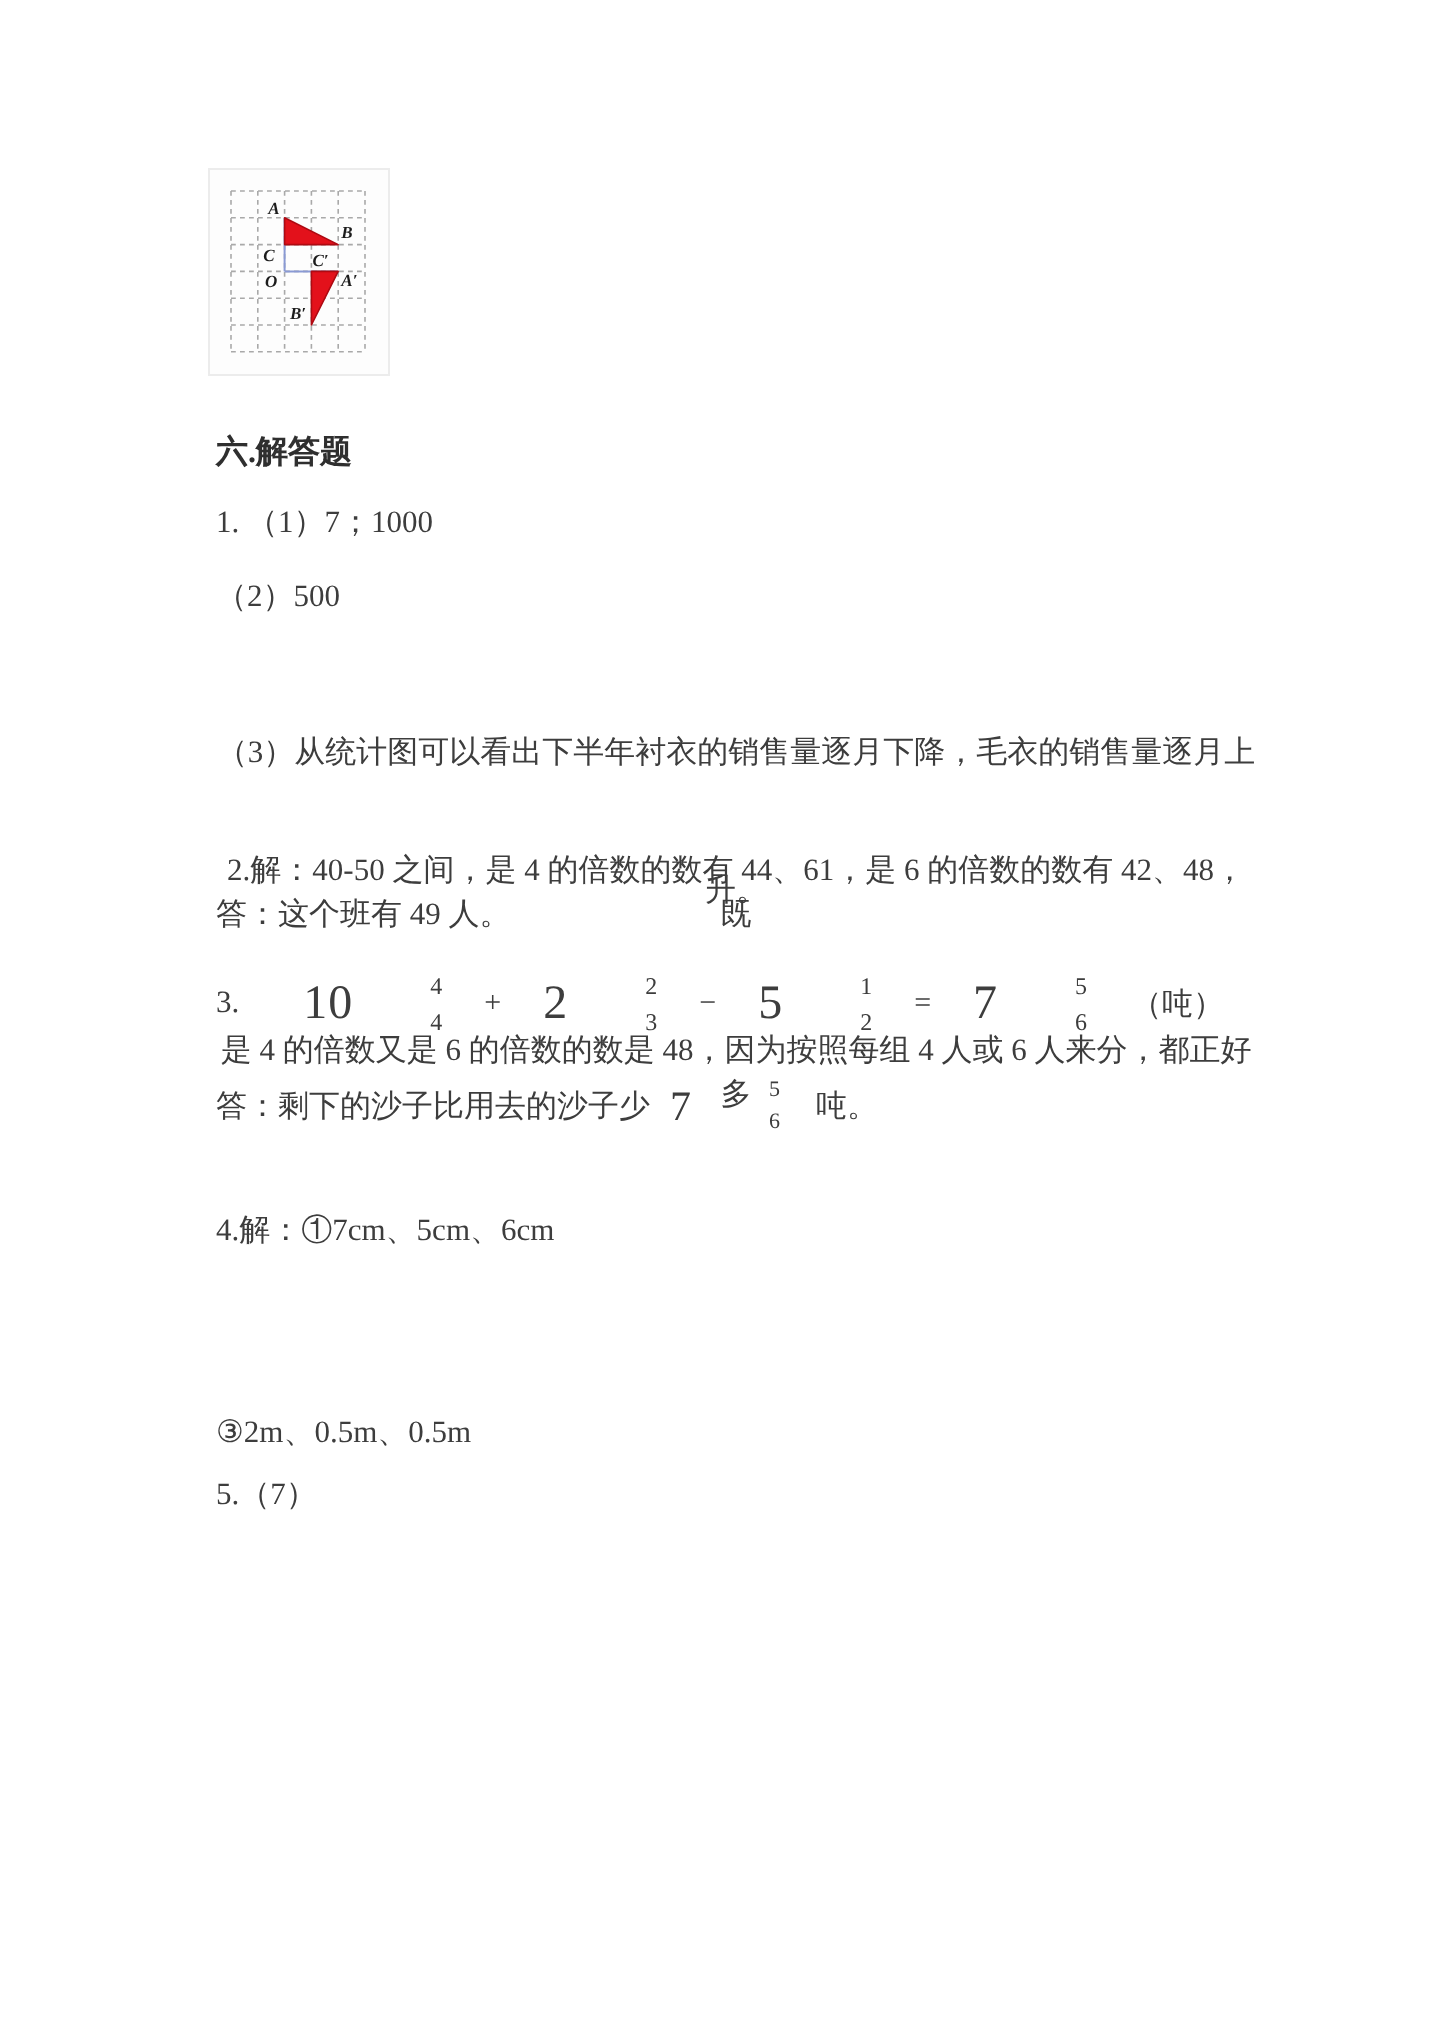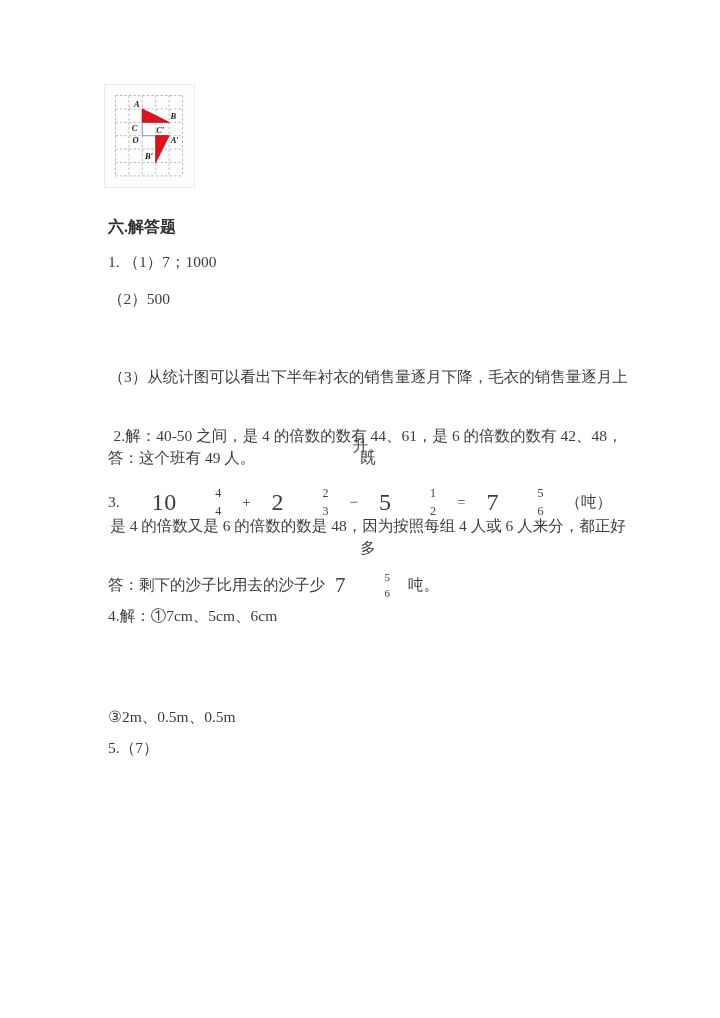--- a/index.html
+++ b/index.html
@@ -18,21 +18,21 @@
   
   .eq-row{position:absolute;left:108px;top:487px;display:flex;align-items:center;}
   .eq-label{font-size:15.5px;margin-right:32px;}
   .mixed{display:inline-flex;align-items:center;gap:37px;}
   .mw{font-size:24px;line-height:1;letter-spacing:0.5px;}
   .frac{display:inline-flex;flex-direction:column;justify-content:space-between;height:30px;
         font-size:12px;line-height:1;margin-left:1.5px;text-align:left;}
   .op{font-size:15px;margin:0 21px;}
   .eq-unit{font-size:15.5px;margin-left:22px;}
   
-  .ans3-row{position:absolute;left:108px;top:572px;display:flex;align-items:center;font-size:15.5px;}
+  .ans3-row{position:absolute;left:108px;top:540px;display:flex;align-items:center;font-size:15.5px;}
   .ans3-row .mw{font-size:21px;}
   .ans3-row .frac{height:27px;font-size:11px;}
   .ans3-row .mixed{margin:0 18px 0 10px;}
 </style>
 </head>
 <body>
 
 <div class="page">
 
   <div class="figure-box">

